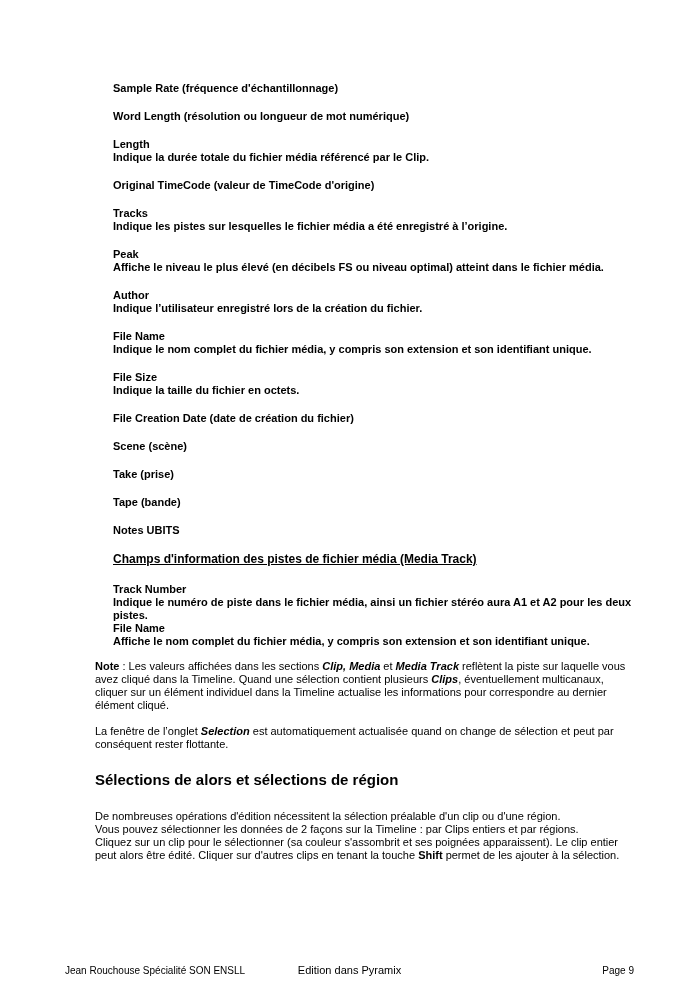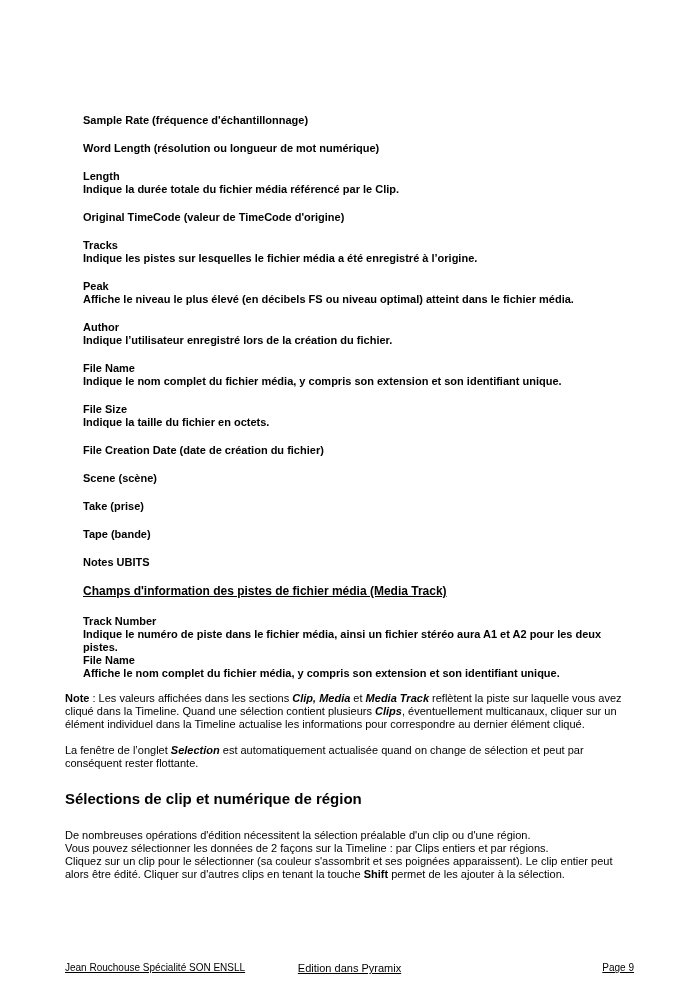--- a/index.html
+++ b/index.html
@@ -9,24 +9,23 @@
     color: #000000;
     position: relative;
     overflow: hidden;
   }
   .page {
     position: relative;
     width: 699px; height: 992px;
     background: #ffffff;
   }
   .content {
-    padding: 82px 65px 0 65px;
+    padding: 82px 65px 0 95px;
     font-size: 11px;
     line-height: 13px;
-    margin-top: 32px;
   }
   .fields { padding-left: 18px; }
   .field { margin-bottom: 15px; }
   .flabel { font-weight: bold; }
   .fdesc { font-weight: bold; }
   .mt-heading {
     font-size: 12px;
     line-height: 15px;
     font-weight: bold;
     text-decoration: underline;
@@ -40,24 +39,23 @@
     font-size: 15px;
     line-height: 17px;
     font-weight: bold;
     margin: 20px 0 22px 0;
   }
   .region-lines .line { margin: 0; }
   .run-b { font-weight: bold; }
   .run-bi { font-weight: bold; font-style: italic; }
   .footer {
     position: absolute;
-    left: 65px; right: 65px; top: 930px;
+    left: 65px; right: 65px; top: 964px;
     display: flex;
-    align-items: flex-start;
-    text-decoration: underline;
+    align-items: flex-end;
   }
   .footer-left  { flex: 1; text-align: left;  font-size: 10px; }
   .footer-center{ flex: 1; text-align: center; font-size: 11px; }
   .footer-right { flex: 1; text-align: right; font-size: 10px; }
 </style>
 </head>
 <body>
 
 <div class="page">
   <div class="content">
@@ -123,21 +121,21 @@
           <div class="flabel">File Name</div>
           <div class="fdesc">Affiche le nom complet du fichier média, y compris son extension et son identifiant unique.</div>
         </div>
       </div>
     </div>
 
     <p class="para note-para"><span class="run-b">Note</span><span> : Les valeurs affichées dans les sections </span><span class="run-bi">Clip, Media</span><span> et </span><span class="run-bi">Media Track</span><span> reflètent la piste sur laquelle vous avez cliqué dans la Timeline. Quand une sélection contient plusieurs </span><span class="run-bi">Clips</span><span>, éventuellement multicanaux, cliquer sur un élément individuel dans la Timeline actualise les informations pour correspondre au dernier élément cliqué.</span></p>
 
     <p class="para sel-para"><span>La fenêtre de l’onglet </span><span class="run-bi">Selection</span><span> est automatiquement actualisée quand on change de sélection et peut par conséquent rester flottante.</span></p>
 
-    <h2 class="region-heading">Sélections de clip et numérique de région</h2>
+    <h2 class="region-heading">Sélections de alors et sélections de région</h2>
 
     <div class="region-lines">
       <p class="line para"><span>De nombreuses opérations d'édition nécessitent la sélection préalable d'un clip ou d'une région.</span></p>
       <p class="line para"><span>Vous pouvez sélectionner les données de 2 façons sur la Timeline : par Clips entiers et par régions.</span></p>
       <p class="line para"><span>Cliquez sur un clip pour le sélectionner (sa couleur s'assombrit et ses poignées apparaissent). Le clip entier peut alors être édité. Cliquer sur d'autres clips en tenant la touche </span><span class="run-b">Shift</span><span> permet de les ajouter à la sélection.</span></p>
     </div>
 
   </div>
 
   <div class="footer">

